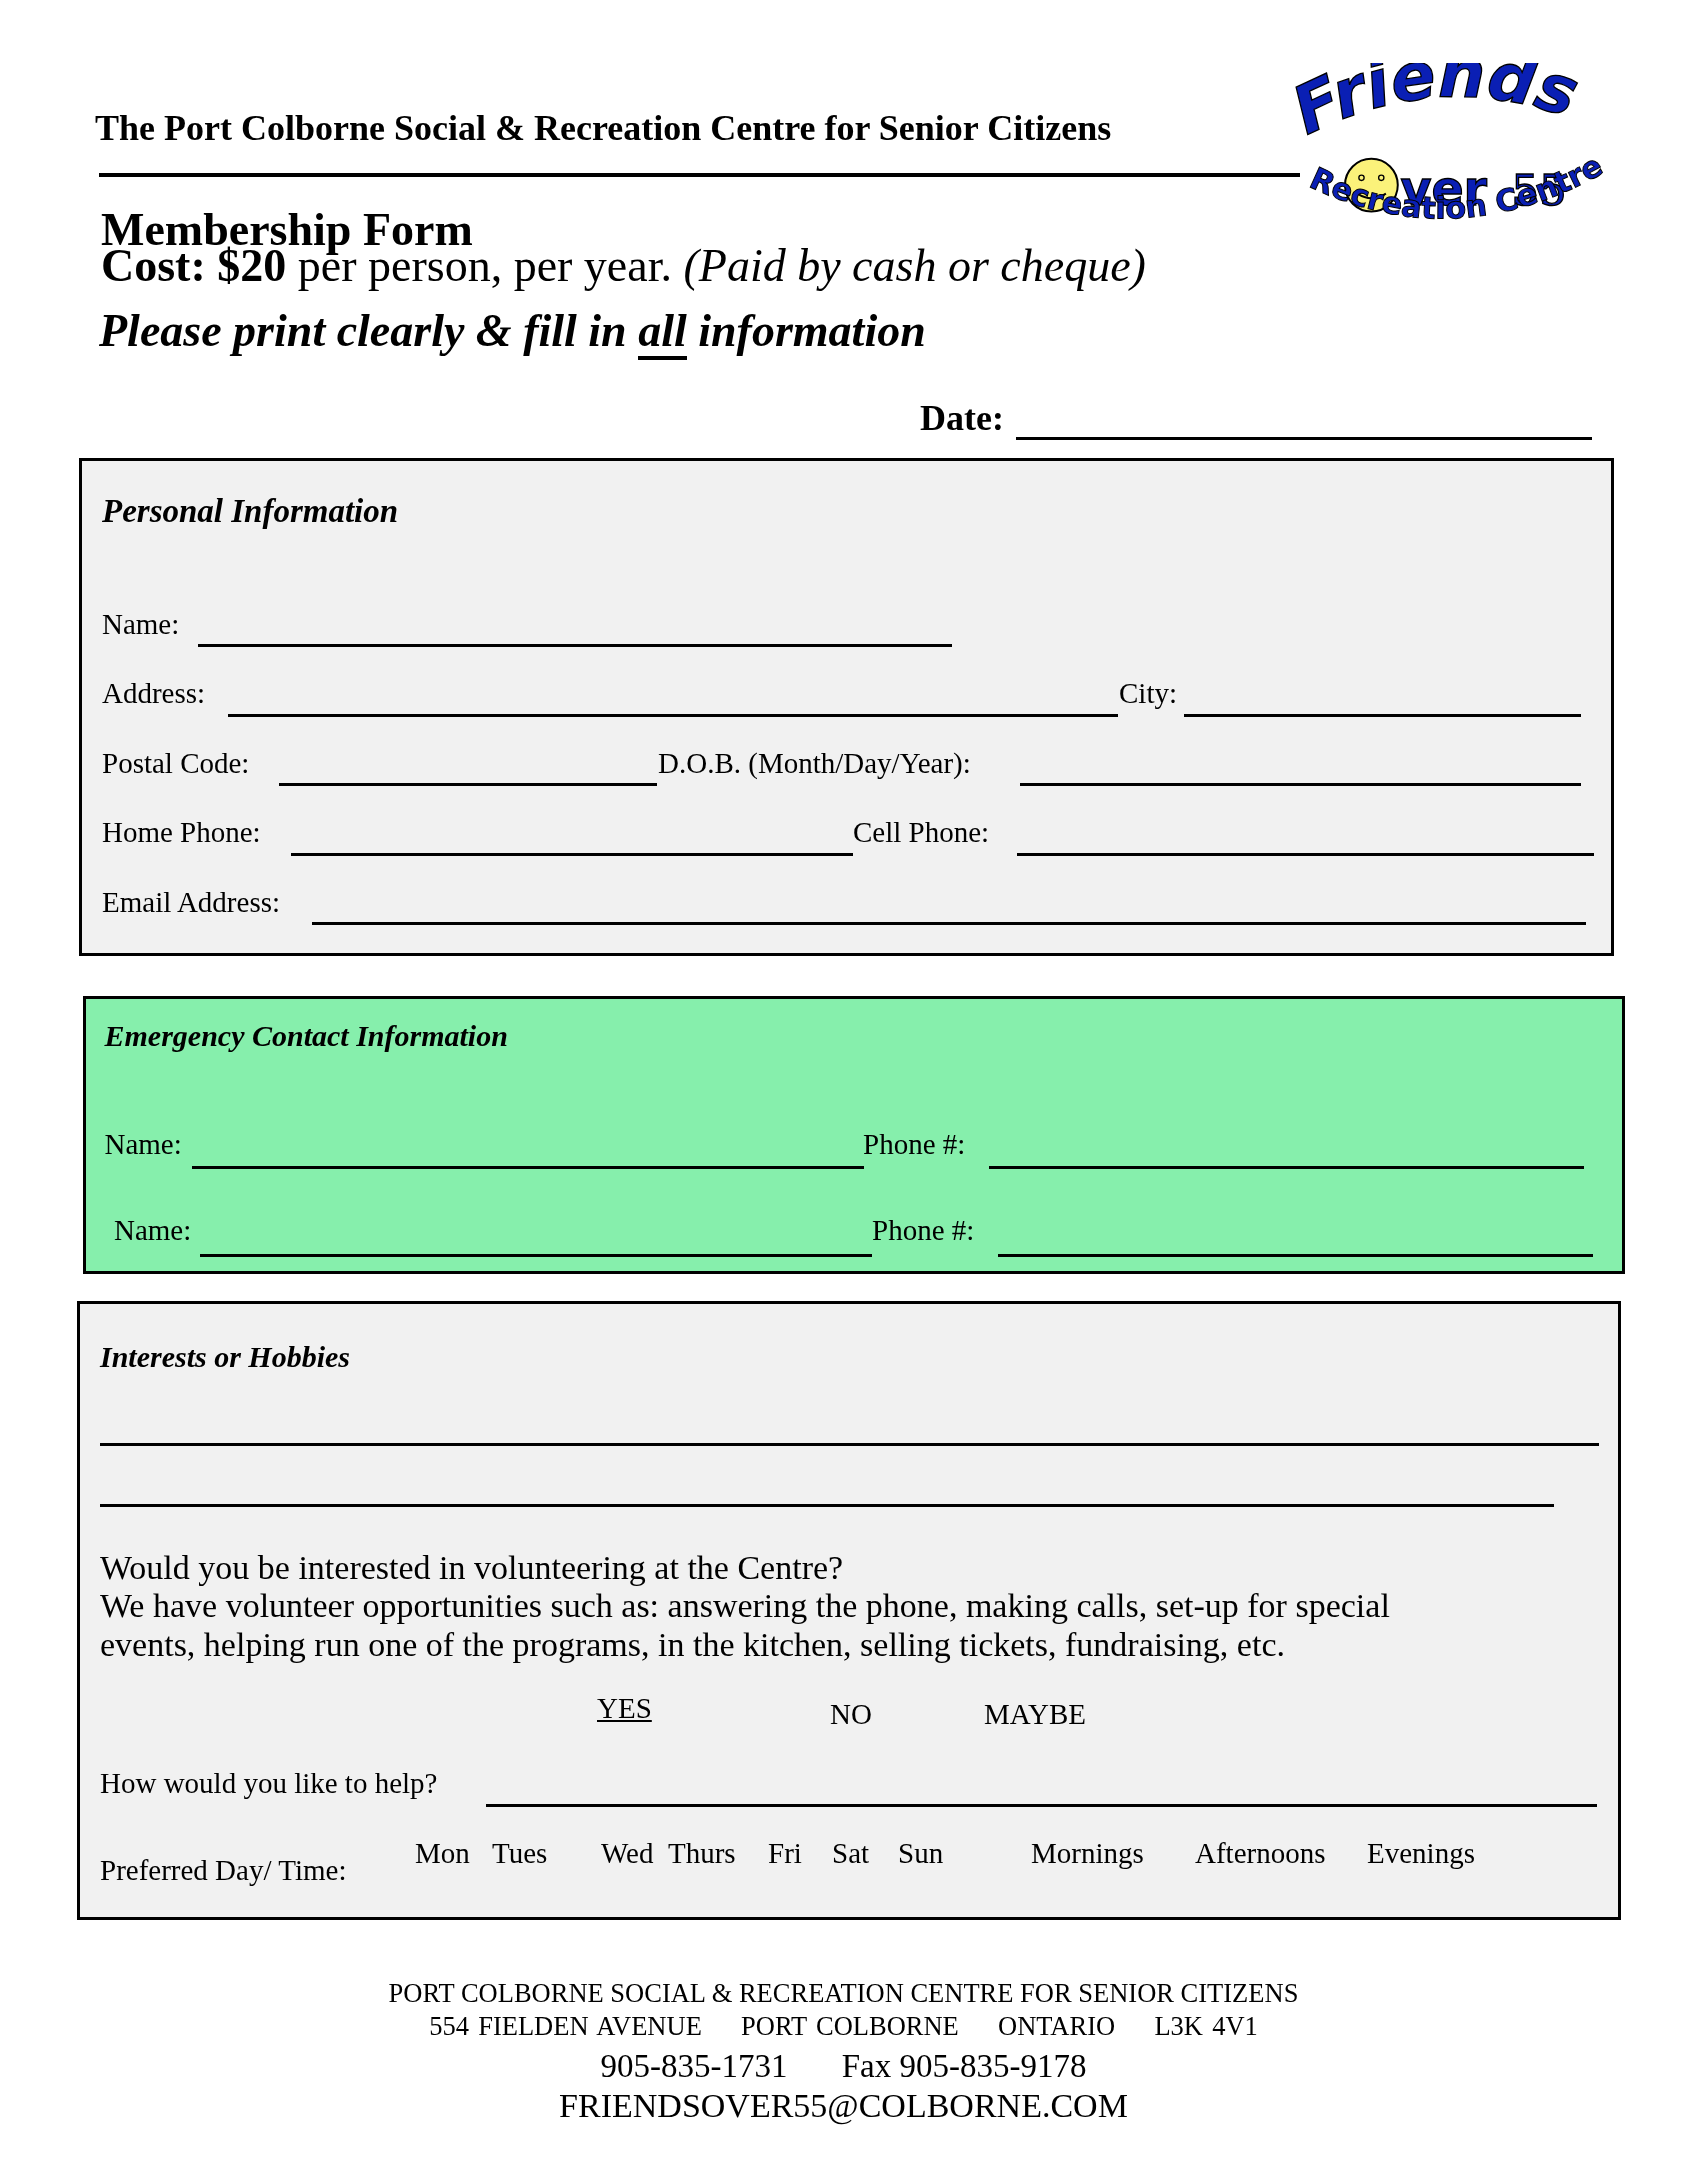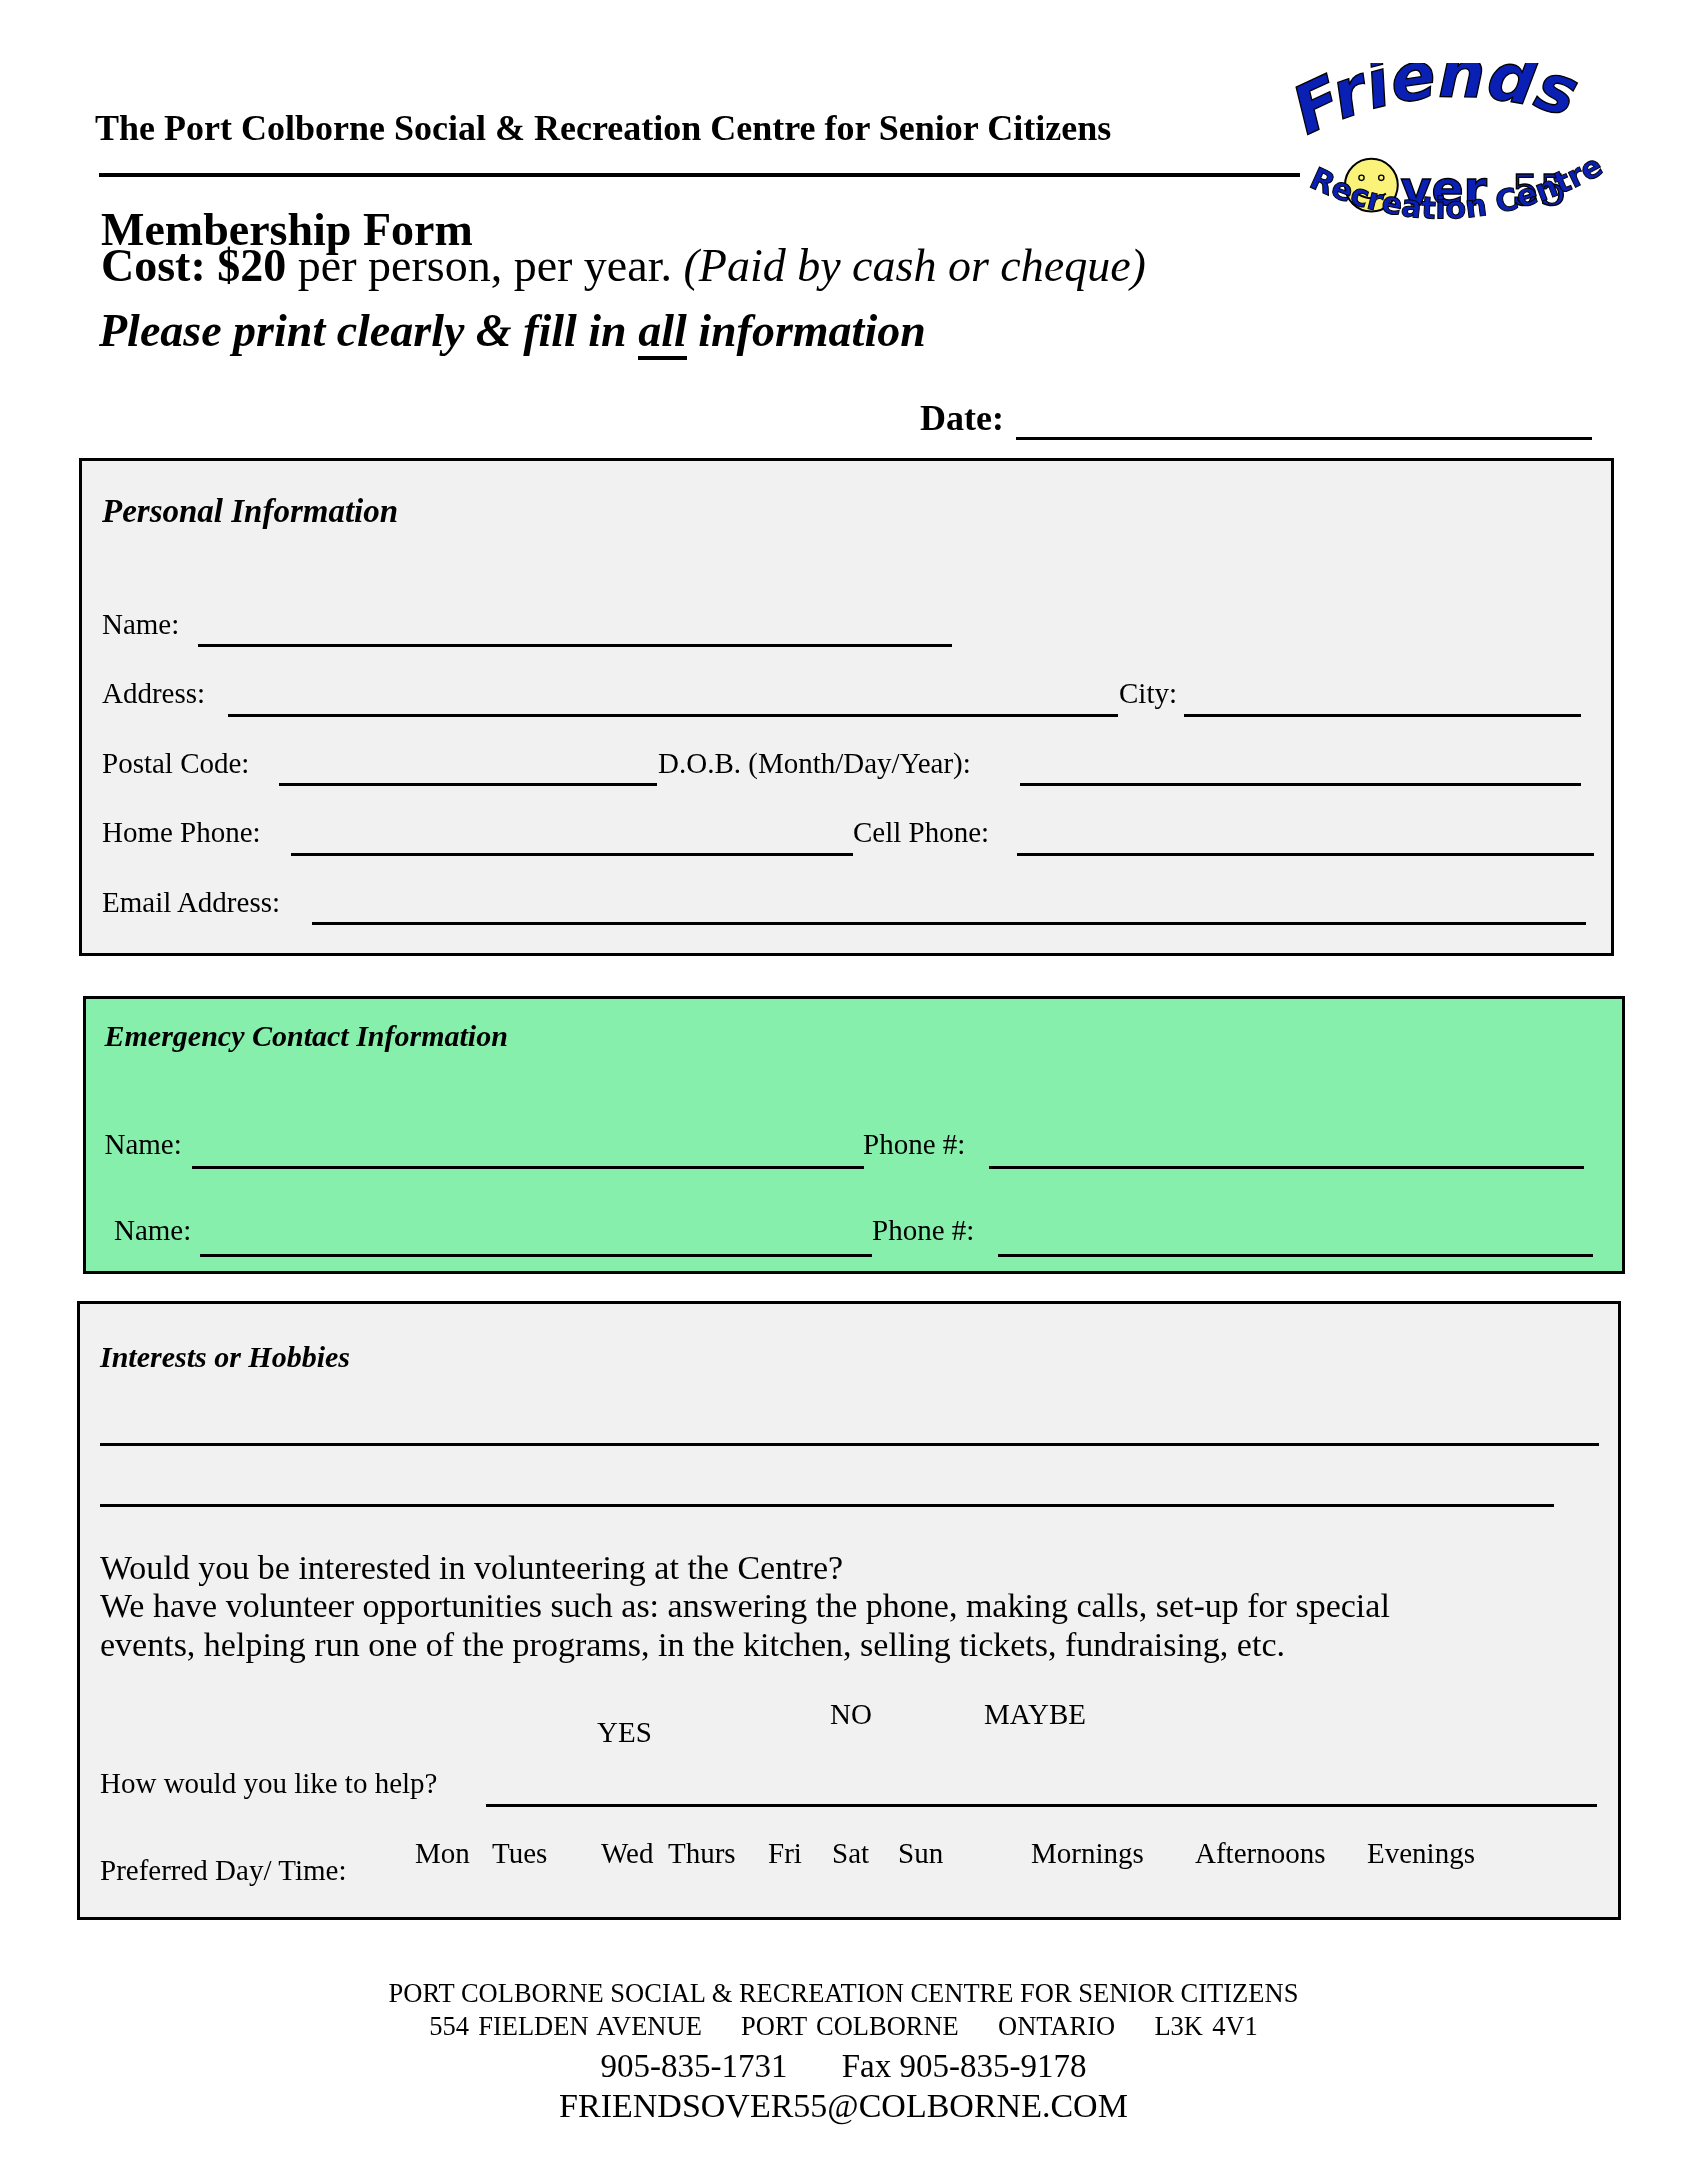--- a/index.html
+++ b/index.html
@@ -138,21 +138,21 @@
 <div class="box gray box-interests">
   <div class="abs section-title" style="left:20px; top:36px; font-size:30px;">Interests or Hobbies</div>
 
   <div class="blank" style="left:20px; top:139px; width:1499px;"></div>
   <div class="blank" style="left:20px; top:200px; width:1454px;"></div>
 
   <div class="abs body-text" style="left:20px; top:283px;">We have volunteer opportunities such as: answering the phone, making calls, set-up for special</div>
   <div class="abs body-text" style="left:20px; top:245px;">Would you be interested in volunteering at the Centre?</div>
   <div class="abs body-text" style="left:20px; top:322px;">events, helping run one of the programs, in the kitchen, selling tickets, fundraising, etc.</div>
 
-  <div class="abs choice" style="left:517px; top:412px;">YES</div>
+  <div class="abs choice" style="left:517px; top:388px;text-decoration:underline;">YES</div>
   <div class="abs choice" style="left:750px; top:394px;">NO</div>
   <div class="abs choice" style="left:904px; top:394px;">MAYBE</div>
 
   <div class="abs field-label" style="left:20px; top:463px;">How would you like to help?</div>
   <div class="blank" style="left:406px; top:500px; width:1111px;"></div>
 
   <div class="abs field-label" style="left:20px; top:550px;">Preferred Day/ Time:</div>
   <div class="abs field-label" style="left:335px; top:533px;">Mon</div>
   <div class="abs field-label" style="left:412px; top:533px;">Tues</div>
   <div class="abs field-label" style="left:500px; top:533px;margin-left:21px;">Wed</div>

